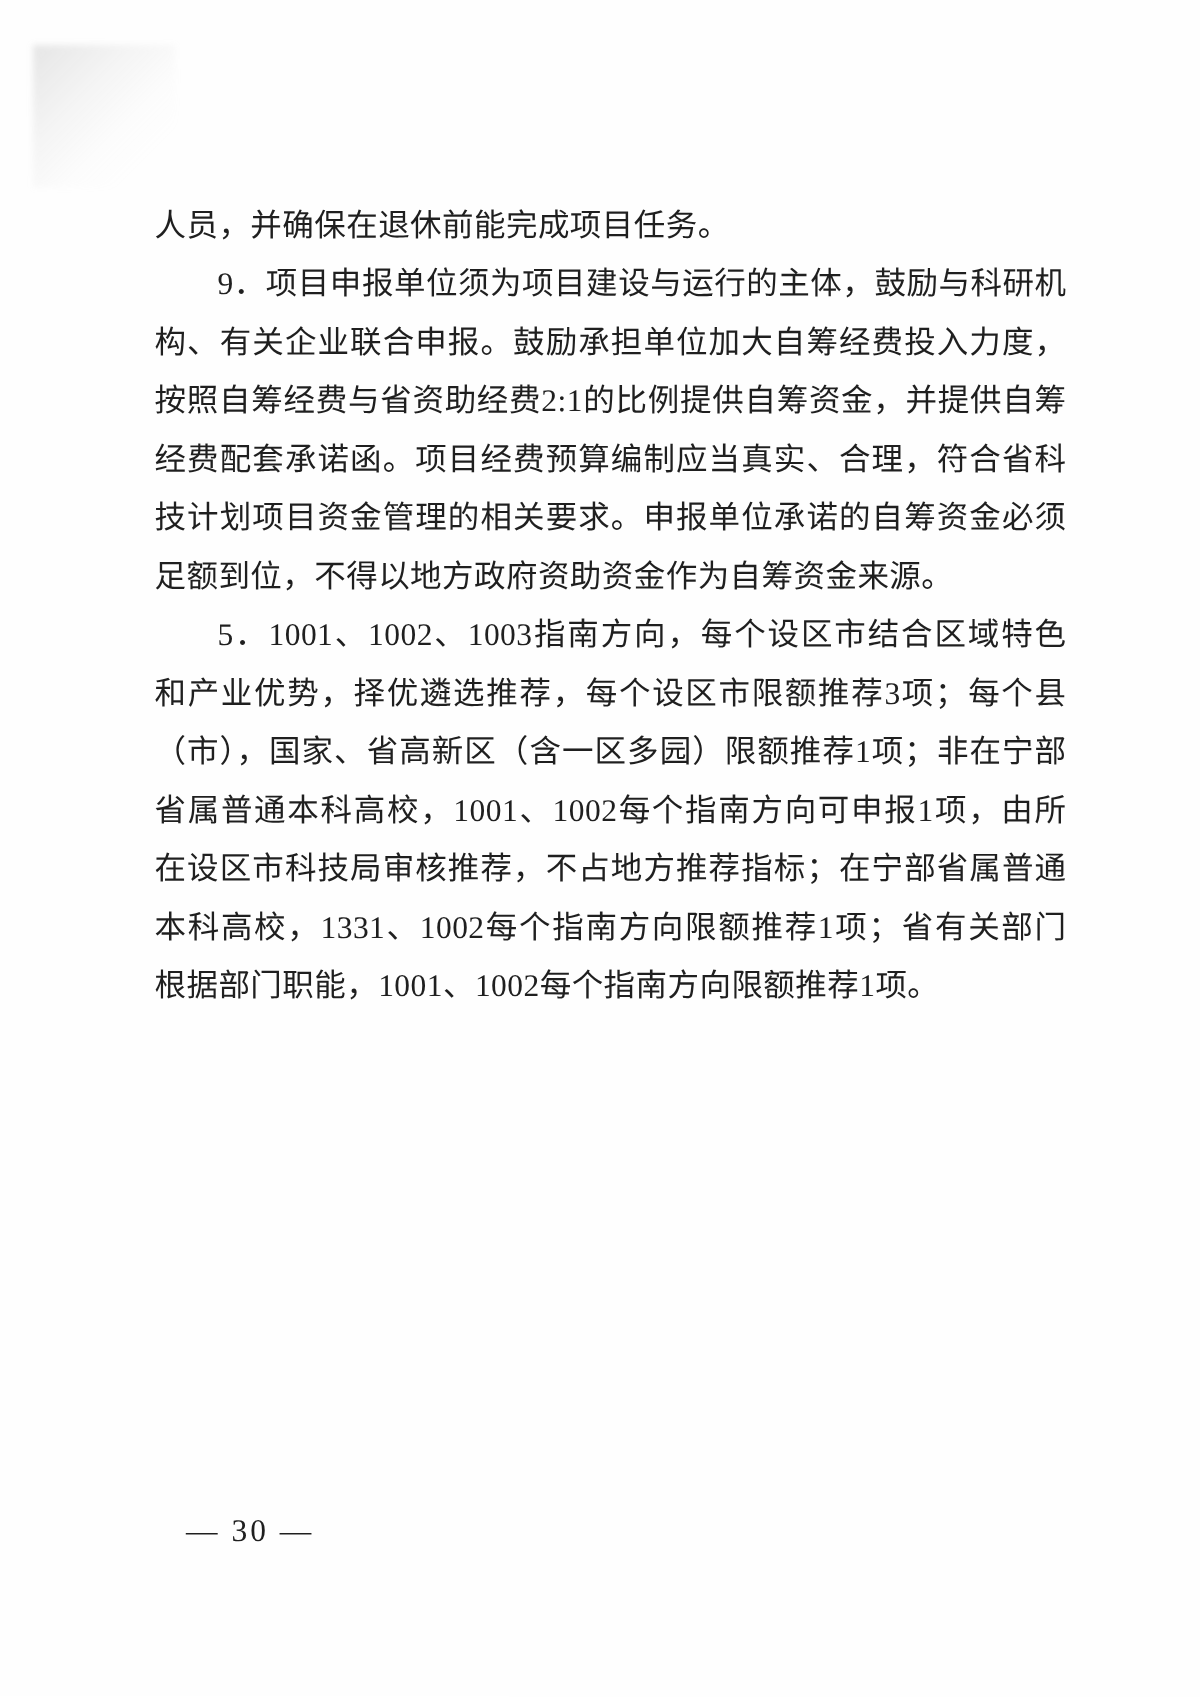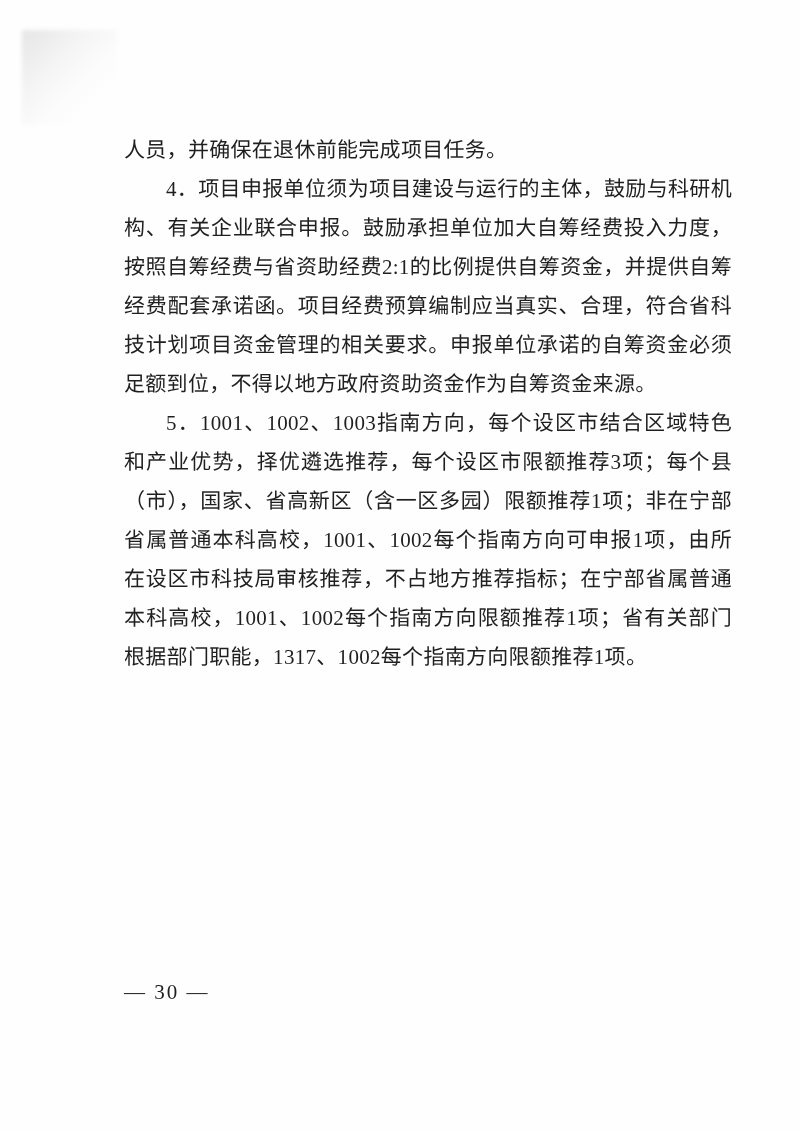--- a/index.html
+++ b/index.html
@@ -36,47 +36,46 @@
     position: absolute;
     left: 103px;
     top: 131px;
     width: 608px;
     font-size: 21px;
     line-height: 39px;
     color: #1f1f1f;
     text-align: justify;
     text-justify: inter-character;
     letter-spacing: 0.3px;
-    margin-left: 21px;
   }
   .content p {
     margin: 0;
     padding: 0;
   }
   .content p.indent {
     text-indent: 2em;
   }
   .footer {
     position: absolute;
     left: 124px;
-    top: 973px;
+    top: 1001px;
     font-size: 21px;
     line-height: 39px;
     color: #1f1f1f;
     letter-spacing: 2px;
   }
 </style>
 </head>
 <body>
 
 <div class="page">
 
   <div class="scan-artifact"></div>
 
   <div class="content">
     <p>人员，并确保在退休前能完成项目任务。</p>
-    <p class="indent">4．项目申报单位须为项目建设与运行的主体，鼓励与科研机构、有关企业联合申报。鼓励承担单位加大自筹经费投入力度，按照自筹经费与省资助经费2:1的比例提供自筹资金，并提供自筹经费配套承诺函。项目经费预算编制应当真实、合理，符合省科技计划项目资金管理的相关要求。申报单位承诺的自筹资金必须足额到位，不得以地方政府资助资金作为自筹资金来源。</p>
-    <p class="indent">5．1001、1002、1003指南方向，每个设区市结合区域特色和产业优势，择优遴选推荐，每个设区市限额推荐3项；每个县（市），国家、省高新区（含一区多园）限额推荐1项；非在宁部省属普通本科高校，1001、1002每个指南方向可申报1项，由所在设区市科技局审核推荐，不占地方推荐指标；在宁部省属普通本科高校，1001、1002每个指南方向限额推荐1项；省有关部门根据部门职能，1317、1002每个指南方向限额推荐1项。</p>
+    <p class="indent">9．项目申报单位须为项目建设与运行的主体，鼓励与科研机构、有关企业联合申报。鼓励承担单位加大自筹经费投入力度，按照自筹经费与省资助经费2:1的比例提供自筹资金，并提供自筹经费配套承诺函。项目经费预算编制应当真实、合理，符合省科技计划项目资金管理的相关要求。申报单位承诺的自筹资金必须足额到位，不得以地方政府资助资金作为自筹资金来源。</p>
+    <p class="indent">5．1001、1002、1003指南方向，每个设区市结合区域特色和产业优势，择优遴选推荐，每个设区市限额推荐3项；每个县（市），国家、省高新区（含一区多园）限额推荐1项；非在宁部省属普通本科高校，1001、1002每个指南方向可申报1项，由所在设区市科技局审核推荐，不占地方推荐指标；在宁部省属普通本科高校，1331、1002每个指南方向限额推荐1项；省有关部门根据部门职能，1001、1002每个指南方向限额推荐1项。</p>
   </div>
 
   <div class="footer">— 30 —</div>
 
 </div>
 
 </body></html>

